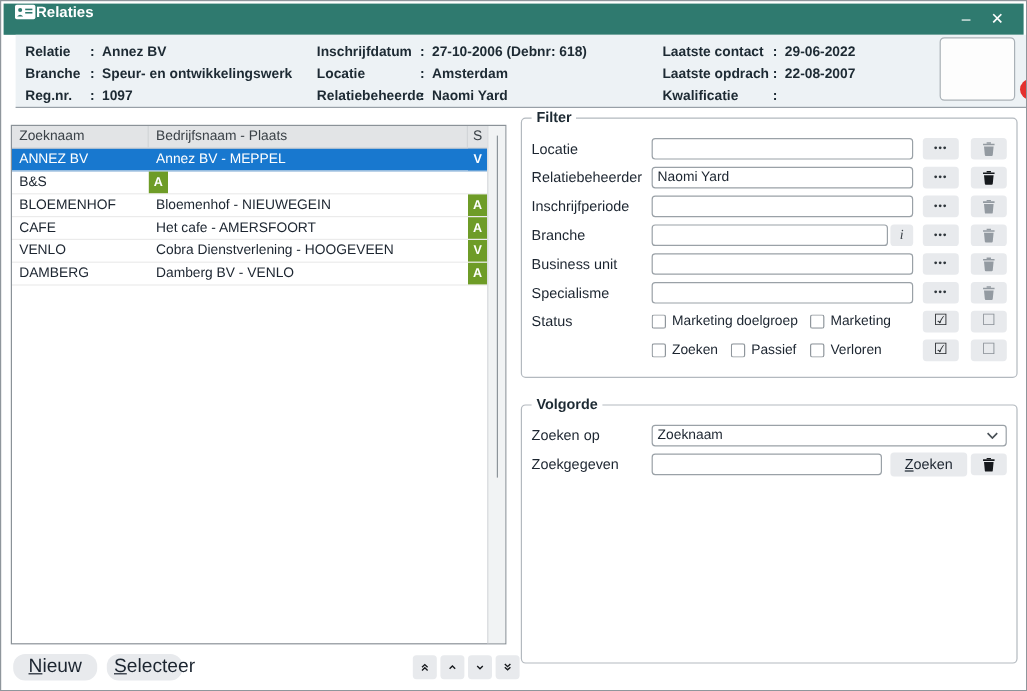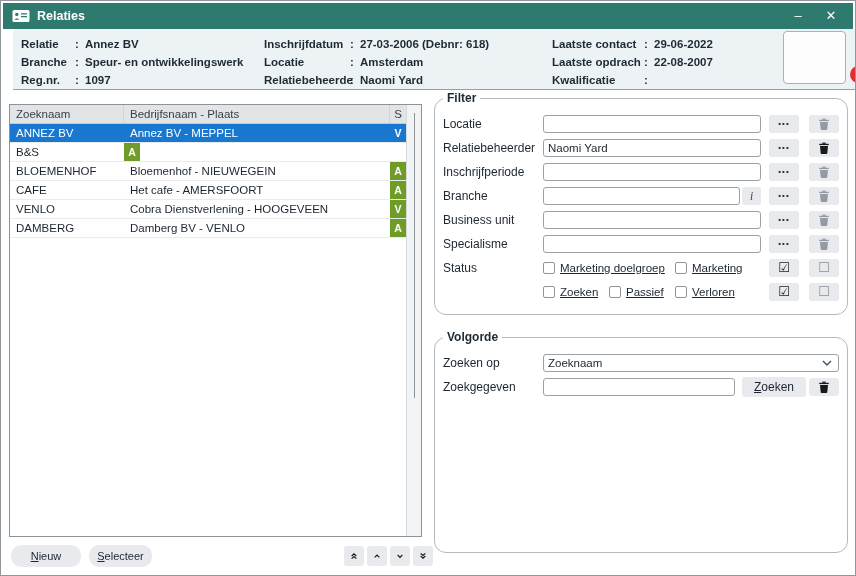--- a/index.html
+++ b/index.html
@@ -5,21 +5,21 @@
   html,body{margin:0;padding:0;background:#cfd4d8;}
   *{box-sizing:border-box;}
   .window{
     position:relative;width:856px;height:576px;background:#fff;
     border:1px solid #8f969c;font-family:"Liberation Sans",sans-serif;
     font-size:12px;color:#1c2530;overflow:hidden;
   }
   
   .titlebar{
     position:absolute;left:2px;top:2px;width:850px;height:26px;
-    background:#2f7a6f;display:flex;align-items:center;padding:0 9px;gap:7px;
+    background:#2f7a6f;display:flex;padding:0 9px;gap:0;
   }
   .tb-title{color:#fff;font-weight:700;font-size:12.5px;flex:1;}
   .tb-btn{color:#fff;font-size:13px;width:26px;text-align:center;cursor:default;line-height:26px;}
   
   .hdr{
     position:absolute;left:12px;top:28px;width:852px;height:61px;
     background:#edf2f5;border-bottom:1px solid #98a0a7;
   }
   .hcol{position:absolute;top:6px;}
   .hrow{display:flex;height:18px;align-items:center;font-weight:600;font-size:11.5px;color:#1d2a33;white-space:nowrap;}
@@ -52,52 +52,52 @@
   .cell2{flex:1;padding-left:6px;overflow:hidden;white-space:nowrap;}
   .cell3{width:16px;text-align:center;}
   .thead .cell1,.thead .cell2{border-right:1px solid #d2d5d8;height:100%;display:flex;align-items:center;}
   .status-cell{width:16px;height:100%;display:flex;align-items:center;justify-content:center;
                background:#6e9c27;color:#fff;font-weight:700;font-size:10.5px;}
   .trow.selected{background:#1878cf;color:#fff;}
   .trow.selected .status-cell{background:#1878cf;}
   .vscroll{width:15px;background:#f1f3f4;border-left:1px solid #d7dadd;position:relative;}
   .vthumb{position:absolute;left:7px;top:8px;width:1px;height:285px;background:#8d949a;}
   
-  .groupbox{position:absolute;left:433px;width:414px;border:1px solid #b3b9bf;border-radius:12px;background:#fff;}
+  .groupbox{position:absolute;left:433px;width:414px;border:1px solid #b3b9bf;border-radius:4px;background:#fff;}
   .gb-filter{top:97px;height:217px;}
   .gb-volgorde{top:336px;height:216px;}
   .legend{position:absolute;top:-8px;left:8px;background:#fff;padding:0 4px;font-weight:700;font-size:12px;color:#1d2a33;}
   .gbody{padding:15px 8px 8px 8px;display:flex;flex-direction:column;gap:5px;}
   .frow{display:flex;align-items:center;height:19px;}
   .flabel{width:100px;font-size:12px;flex:0 0 auto;white-space:nowrap;}
   .tinput{flex:1;height:18px;border:1px solid #9aa1a7;border-radius:3px;background:#fff;
           padding:0 4px;font-family:"Liberation Sans",sans-serif;font-size:11.5px;color:#1c2530;min-width:0;}
   .sqbtn{height:18px;background:#e8eaed;border:none;border-radius:3px;display:flex;
          align-items:center;justify-content:center;cursor:default;flex:0 0 auto;}
   .btn-more{width:30px;margin-left:8px;font-size:8px;font-weight:700;letter-spacing:1px;color:#2e353b;}
   .btn-trash{width:30px;margin-left:10px;color:#939aa1;}
   .btn-trash.enabled{color:#16191d;}
   .btn-info{width:19px;margin-left:2px;font-family:"Liberation Serif",serif;font-style:italic;
             font-size:11.5px;color:#3a4147;}
   .btn-checkglyph{width:30px;margin-left:8px;font-family:"DejaVu Sans",sans-serif;font-size:13px;color:#202428;}
   .btn-checkglyph.off{margin-left:10px;color:#8a9097;}
   .cbx{width:12px;height:12px;border:1px solid #8f969c;border-radius:2px;background:#fff;flex:0 0 auto;}
-  .sgroup{flex:1;display:flex;align-items:flex-end;min-width:0;text-decoration:underline;}
+  .sgroup{flex:1;display:flex;align-items:flex-end;min-width:0;}
   .sitem{display:flex;align-items:center;gap:5px;overflow:hidden;white-space:nowrap;font-size:11.5px;}
   .sitem .slabel{overflow:hidden;}
   
   .selectbox{flex:1;height:18px;border:1px solid #9aa1a7;border-radius:3px;background:#fff;
              display:flex;align-items:center;padding:0 6px 0 4px;font-size:11.5px;cursor:default;}
   .selectbox .sel-val{flex:1;}
   .zg-input{width:192px;flex:0 0 auto;}
   .btn-zoeken{width:64px;height:20px;margin-left:7px;font-size:12px;color:#1c2530;}
   .gb-volgorde .btn-trash{margin-left:auto;}
   
   .btn-footer{position:absolute;top:544px;height:22px;background:#e8eaed;border:none;border-radius:10px;
-              font-family:"Liberation Sans",sans-serif;font-size:11px;color:#1c2530;cursor:default;}
+              font-family:"Liberation Sans",sans-serif;font-size:16px;color:#1c2530;cursor:default;}
   .btn-nieuw{left:10px;width:70px;}
   .btn-selecteer{left:88px;width:63px;}
   .mn{text-decoration:underline;}
   .navgroup{position:absolute;left:343px;top:545px;display:flex;gap:3px;}
   .navbtn{width:20px;height:20px;background:#e8eaed;border:none;border-radius:3px;
           display:flex;align-items:center;justify-content:center;cursor:default;}
 </style>
 </head>
 <body>
 
@@ -133,21 +133,21 @@
       <div class="hrow">
           <span class="hlabel">Reg.nr.</span>
           <span class="hsep">:</span>
           <span class="hval">1097</span>
         </div>
     </div>
     <div class="hcol c2" style="left:251px;">
       <div class="hrow">
           <span class="hlabel">Inschrijfdatum</span>
           <span class="hsep">:</span>
-          <span class="hval">27-03-2006  (Debnr: 618)</span>
+          <span class="hval">27-10-2006  (Debnr: 618)</span>
         </div>
       <div class="hrow">
           <span class="hlabel">Locatie</span>
           <span class="hsep">:</span>
           <span class="hval">Amsterdam</span>
         </div>
       <div class="hrow">
           <span class="hlabel">Relatiebeheerde</span>
           <span class="hsep">:</span>
           <span class="hval">Naomi Yard</span>

